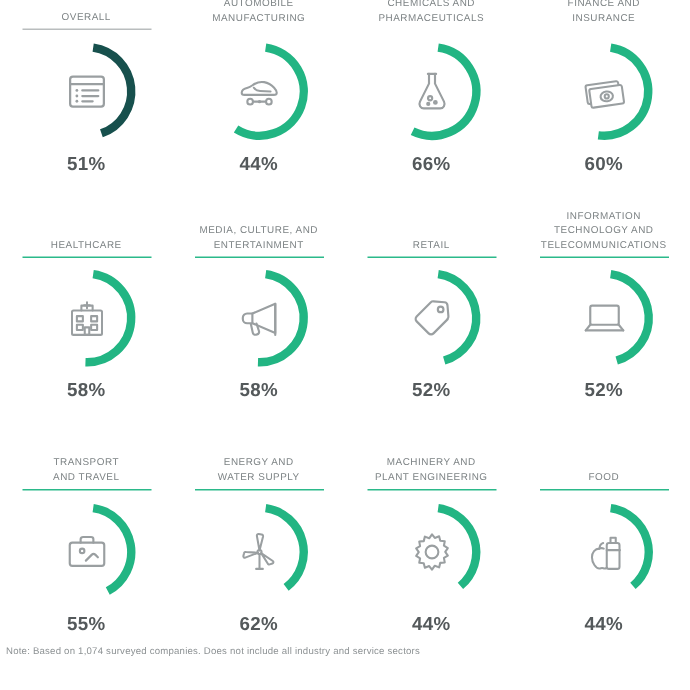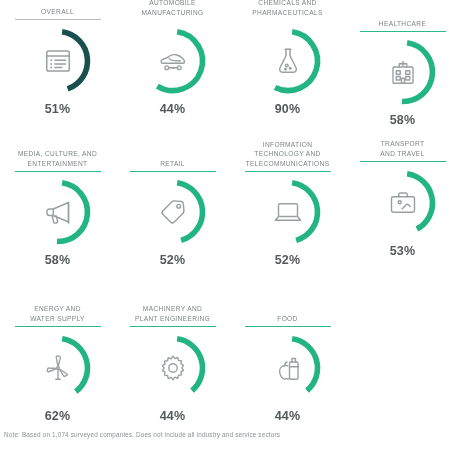--- a/index.html
+++ b/index.html
@@ -178,21 +178,44 @@
         <div class="donut-icon">
           <svg viewBox="0 0 24 24" fill="none" stroke="#9a9fa1" stroke-width="1.15" stroke-linecap="round" stroke-linejoin="round">
             <path d="M9.8 2.6h4.4"></path>
             <path d="M10.4 2.6v5.2L5.6 17.4c-.8 1.7.2 3.6 2 3.6h8.8c1.8 0 2.8-1.9 2-3.6l-4.8-9.6V2.6"></path>
             <circle cx="11" cy="15.6" r="1.1"></circle>
             <circle cx="13.8" cy="17.8" r="0.7"></circle>
             <circle cx="10" cy="18.6" r="0.55"></circle>
           </svg>
         </div>
       </div>
-      <div class="cell-value">90%</div>
+      <div class="cell-value">66%</div>
+    </div>
+    <div class="cell row1">
+      <div class="cell-head">
+        <div class="cell-label">
+          <div>FINANCE AND</div>
+          <div>INSURANCE</div>
+        </div>
+        <div class="cell-divider"></div>
+      </div>
+      <div class="donut-wrap">
+        <svg viewBox="0 0 74 74" xmlns="http://www.w3.org/2000/svg">
+          <path d="M 41.11 7.79 A 29.5 29.5 0 0 1 32.89 66.21" fill="none" stroke="#22b583" stroke-width="5.6" stroke-linecap="butt"></path>
+        </svg>
+        <div class="donut-icon">
+          <svg viewBox="0 0 24 24" fill="none" stroke="#9a9fa1" stroke-width="1.1" stroke-linecap="round" stroke-linejoin="round">
+            <rect x="2.4" y="7.6" width="17.5" height="10" rx="1" transform="rotate(-8 11 12.6)"></rect>
+            <rect x="4.4" y="9.6" width="17.5" height="10" rx="1" transform="rotate(-8 13 14.6)" fill="#ffffff"></rect>
+            <ellipse cx="13.2" cy="14.6" rx="3.3" ry="2.6" transform="rotate(-8 13.2 14.6)"></ellipse>
+            <circle cx="13.2" cy="14.6" r="1.1"></circle>
+          </svg>
+        </div>
+      </div>
+      <div class="cell-value">60%</div>
     </div>
     <div class="cell row2">
       <div class="cell-head">
         <div class="cell-label">
           <div>HEALTHCARE</div>
         </div>
         <div class="cell-divider"></div>
       </div>
       <div class="donut-wrap">
         <svg viewBox="0 0 74 74" xmlns="http://www.w3.org/2000/svg">
@@ -293,21 +316,21 @@
         </svg>
         <div class="donut-icon">
           <svg viewBox="0 0 24 24" fill="none" stroke="#9a9fa1" stroke-width="1.15" stroke-linecap="round" stroke-linejoin="round">
             <rect x="2.8" y="7" width="18.4" height="12.4" rx="1.4"></rect>
             <path d="M8.6 7V5.2c0-.7.6-1.2 1.3-1.2h4.2c.7 0 1.3.5 1.3 1.2V7"></path>
             <circle cx="9.4" cy="11.4" r="1.2"></circle>
             <path d="M11.4 16.6l3.2-3.2c.5-.5 1.3-.5 1.8 0l1.4 1.4"></path>
           </svg>
         </div>
       </div>
-      <div class="cell-value">53%</div>
+      <div class="cell-value">55%</div>
     </div>
     <div class="cell row3">
       <div class="cell-head">
         <div class="cell-label">
           <div>ENERGY AND</div>
           <div>WATER SUPPLY</div>
         </div>
         <div class="cell-divider"></div>
       </div>
       <div class="donut-wrap">

